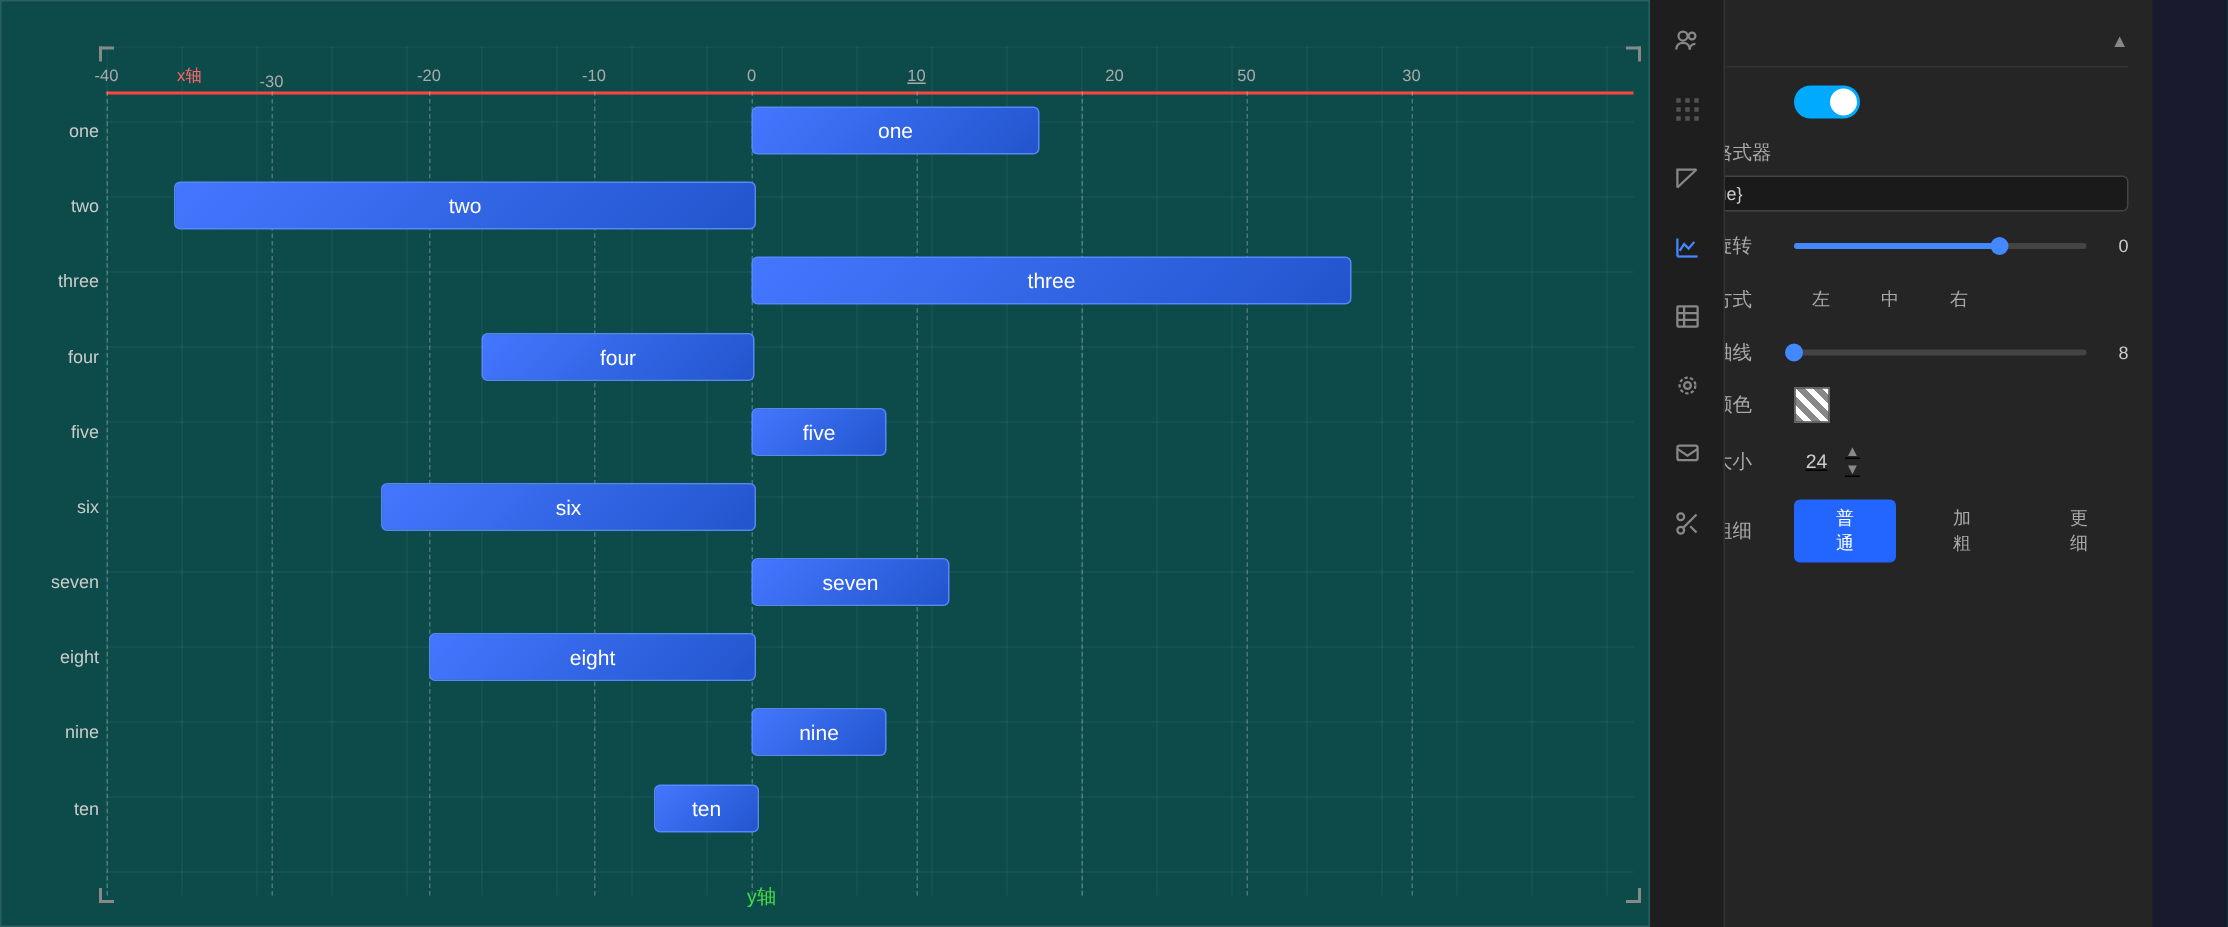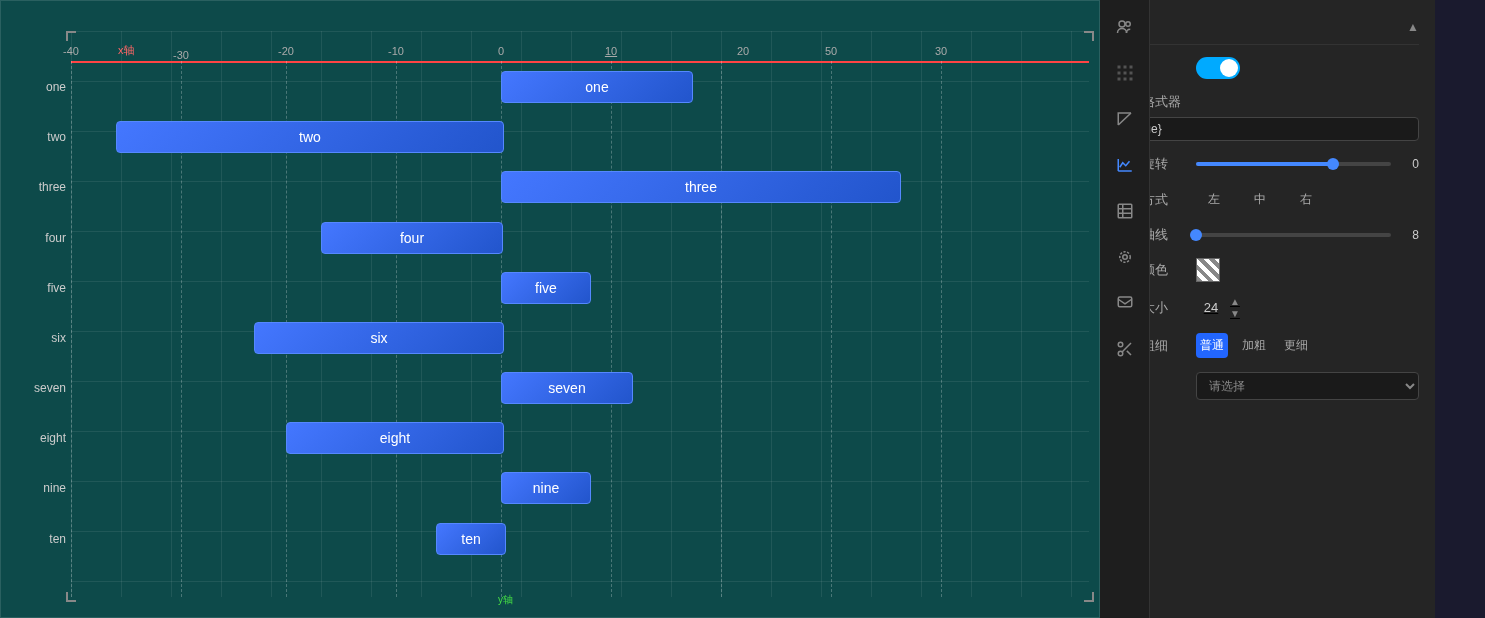--- a/index.html
+++ b/index.html
@@ -53,21 +53,21 @@
       color: #ff6666;
       font-size: 11px;
       padding-left: 45px;
     }
 
     
     .y-axis-label {
       position: absolute;
       bottom: 10px;
       color: #44dd44;
-      font-size: 10px;
+      font-size: 13px;
     }
 
     
     .tick-label {
       position: absolute;
       color: #aaaaaa;
       font-size: 11px;
       text-align: left;
       transform: translateX(-50%);
     }
@@ -267,21 +267,21 @@
       color: #888;
       cursor: pointer;
       font-size: 10px;
       display: flex;
       flex-direction: column;
       gap: 1px;
     }
 
     
     .weight-btn {
-      padding: 4px 4px;
+      padding: 4px 28px;
       border-radius: 4px;
       color: #aaaaaa;
       font-size: 12px;
       cursor: pointer;
       background: transparent;
       border: none;
     }
     .weight-btn.active {
       background: #2266ff;
       color: white;
@@ -501,20 +501,14 @@
     </div>
   </div>
 
   <div class="prop-row">
     <span class="prop-label">字体粗细</span>
     <button class="weight-btn active">普通</button>
     <button class="weight-btn">加粗</button>
     <button class="weight-btn">更细</button>
   </div>
 
-  <div class="prop-row">
-    <span class="prop-label">字体</span>
-    <select class="font-select">
-      <option>请选择</option>
-    </select>
-  </div>
 
 </div>
 
 </body></html>

